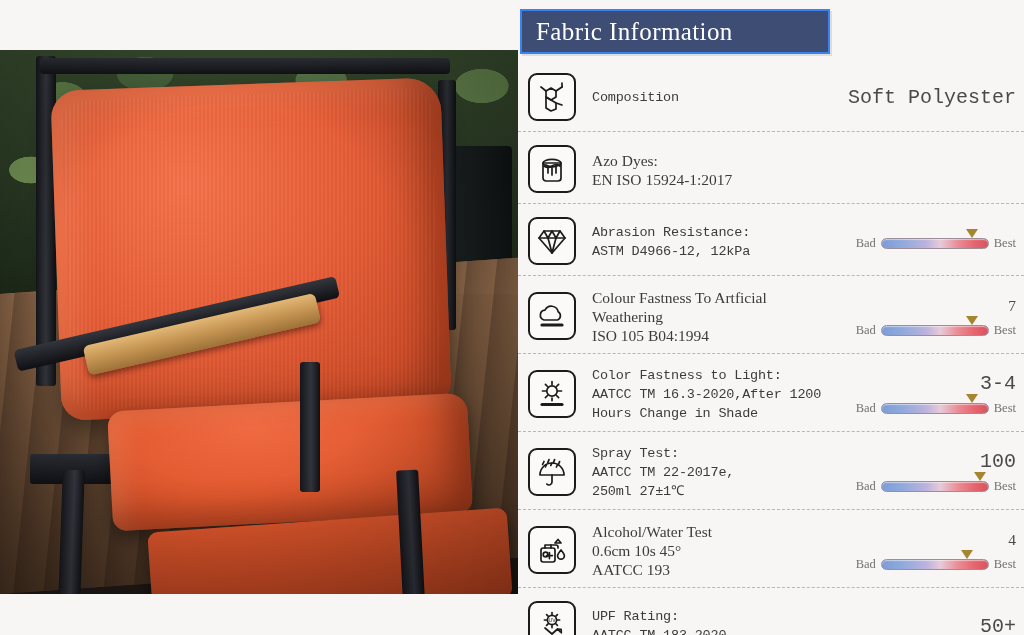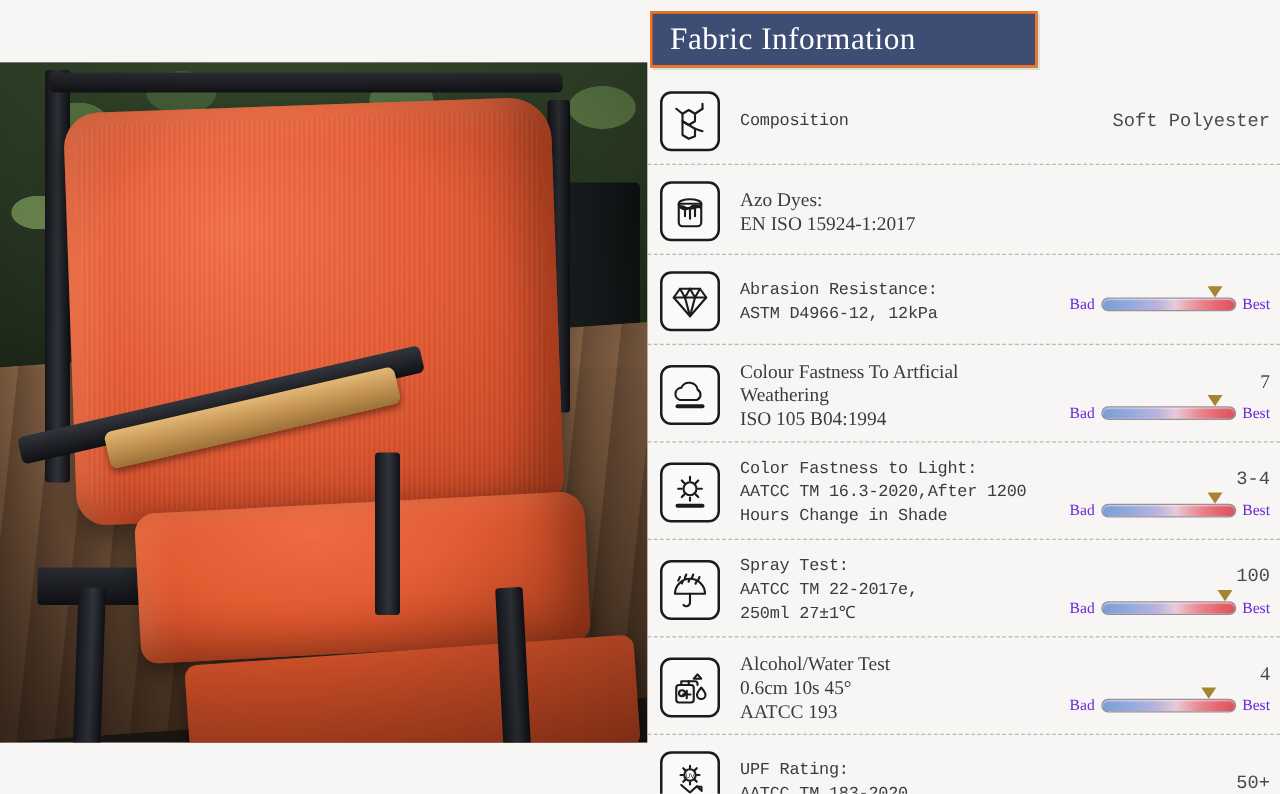--- a/index.html
+++ b/index.html
@@ -139,21 +139,21 @@
 
   
   .info-pane {
     position: absolute; left: 518px; top: 0; width: 506px; height: 635px;
     background: #f7f6f4;
   }
   .title-bar {
     position: absolute; left: 2px; top: 9px;
     width: 310px; height: 45px;
     background: #3d4d73;
-    border: 2px solid #f97316;
+    border: 2px solid #3b82f6;
     display: flex; align-items: center;
     padding-left: 14px;
     box-shadow: 2px 2px 0 rgba(0,0,0,.10);
   }
   .title-bar .title-text {
     color: #ffffff; font-size: 25px; letter-spacing: .4px;
     font-family: "Liberation Serif", serif;
   }
 
   .rows { position: absolute; left: 0; top: 60px; width: 506px; }
@@ -193,34 +193,34 @@
   .label.serif { font-family: "Liberation Serif", serif; font-size: 15.5px; }
 
   .row-right {
     flex: 0 0 auto;
     width: 190px;
     padding-right: 8px;
     display: flex; flex-direction: column; align-items: flex-end;
     justify-content: flex-start;
   }
   .value {
-    color: #4a4a4a; font-size: 15px; line-height: 19px;
+    color: #4a4a4a; font-size: 20px; line-height: 19px;
     text-align: right; white-space: nowrap; padding-top: 4px;
   }
   .value.mono { font-family: "Liberation Mono", monospace; }
   .value.serif { font-family: "Liberation Serif", serif; font-size: 15.5px; }
 
   
   .scale {
     display: flex; align-items: center; gap: 5px;
     margin-top: auto; padding-top: 8px; position: relative;
   }
   .scale-end {
     font-family: "Liberation Serif", serif;
-    font-size: 12.5px; color: #6d28d9;
+    font-size: 12.5px; color: #737373;
   }
   .scale-track {
     position: relative;
     width: 108px; height: 11px;
     border-radius: 6px;
     background: linear-gradient(to right,
       #7e9dd6 0%, #8ea9dc 18%, #bcb3dd 42%, #e6cbd9 55%,
       #ea8b93 72%, #e4646d 88%, #d8545e 100%);
     border: 1px solid #9a8f99;
     box-shadow: inset 0 1px 1px rgba(255,255,255,.5);

